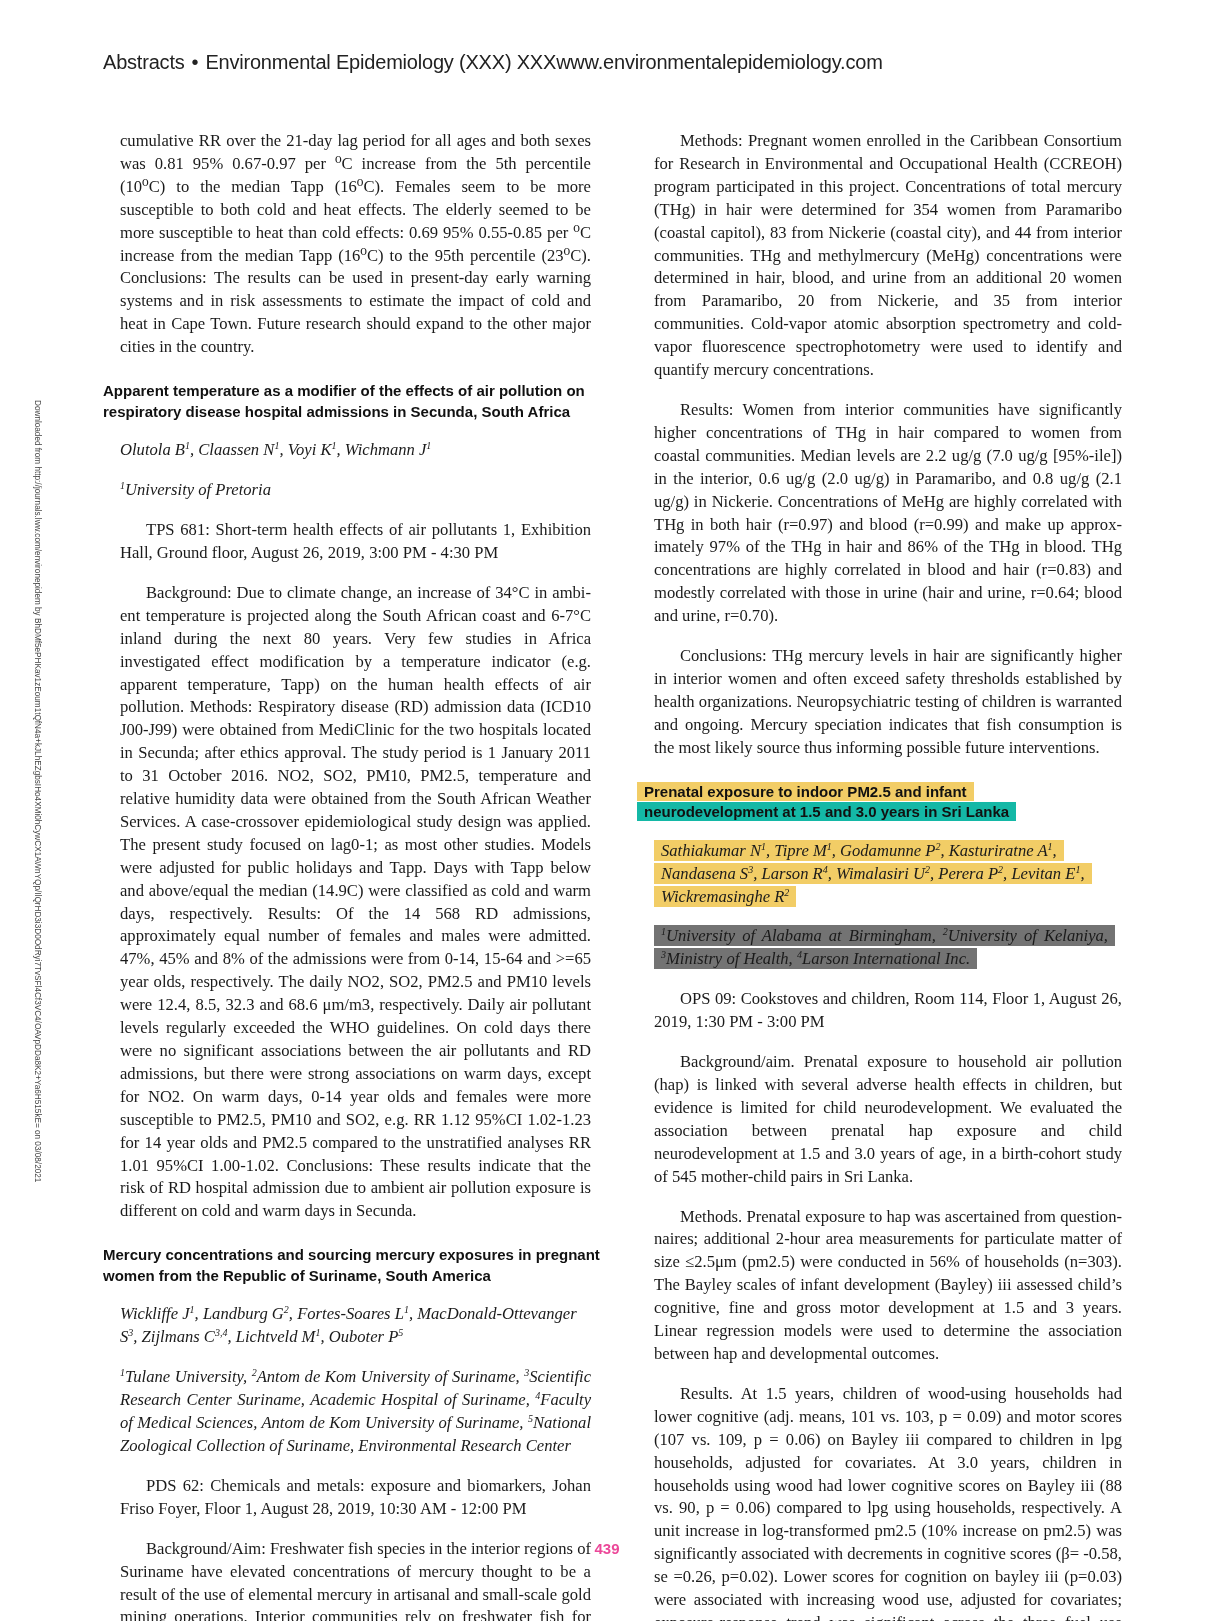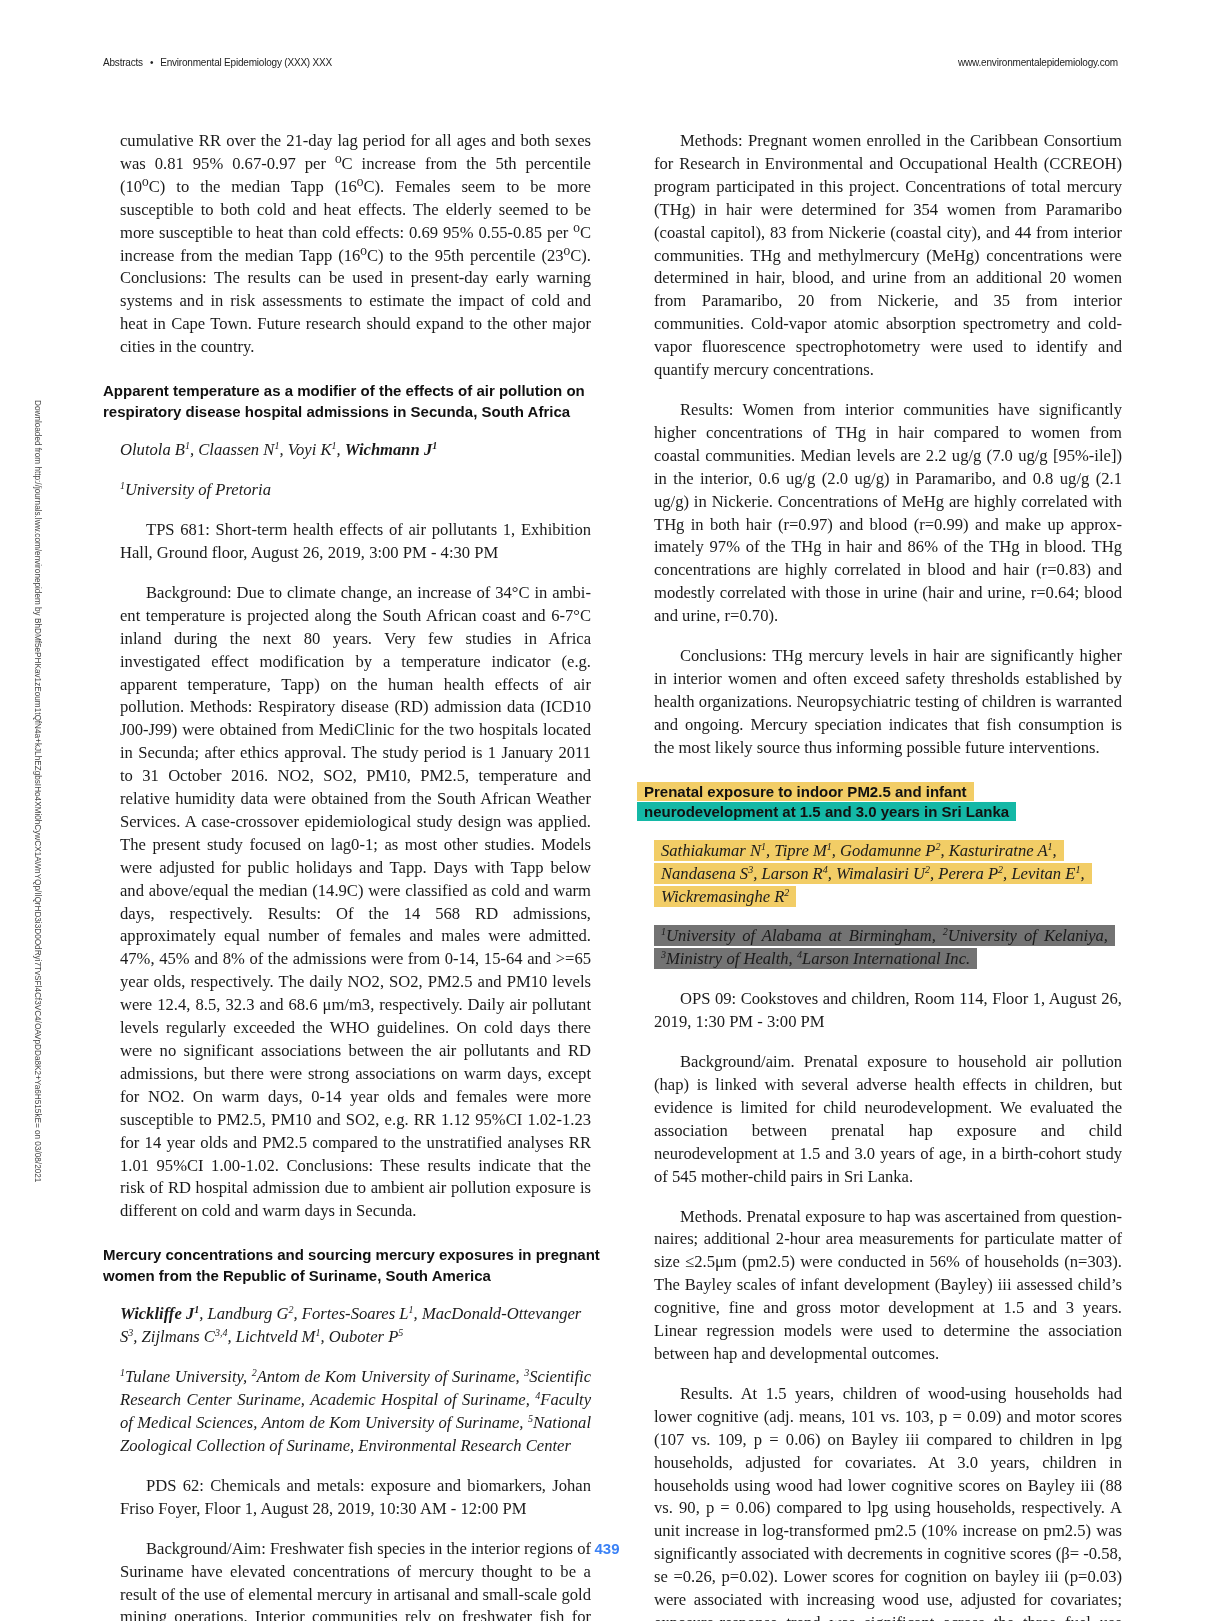--- a/index.html
+++ b/index.html
@@ -1,20 +1,20 @@
 <!DOCTYPE html>
 <html><head>
 <meta charset="utf-8">
 <style>
   html, body { margin: 0; padding: 0; background: #ffffff; }
   body { width: 1214px; height: 1621px; position: relative; overflow: hidden; color: #1a1a1a; }
   .running-head {
     position: absolute; left: 103px; right: 96px; top: 50px; height: 24px;
-    font-family: "Liberation Sans", sans-serif; font-size: 10px; color: #222;
-    display: flex; justify-content: space-between; align-items: center; letter-spacing: -0.2px;
+    font-family: "Liberation Sans", sans-serif; font-size: 20px; color: #222;
+    display: flex; align-items: center; letter-spacing: -0.2px;
   }
   .running-head .left span.sep { margin: 0 7px; }
   .side-note {
     position: absolute; left: 30px; top: 400px; width: 14px; height: 820px;
     writing-mode: vertical-rl; font-family: "Liberation Sans", sans-serif;
     font-size: 8.2px; color: #444; white-space: nowrap; line-height: 14px;
   }
   .col {
     position: absolute; top: 113px; width: 505px;
     font-family: "Liberation Serif", "DejaVu Serif", serif; font-size: 16.6px; line-height: 22.9px;
@@ -23,27 +23,27 @@
   .col.left { left: 103px; }
   .col.right { left: 637px; width: 502px; }
   p { margin: 17px; }
   p.indent { text-indent: 26px; }
   .abs-title {
     font-family: "Liberation Sans", sans-serif; font-weight: bold; font-size: 15px;
     line-height: 20.6px; text-align: left; color: #111; margin-top: 22px; margin-bottom: 2px;
   }
   .authors, .affil { font-style: italic; text-align: left; }
   .affil.justify { text-align: justify; }
-  .bold-author { font-weight: bold; }
+  .bold-author { font-weight: normal; }
   sup { font-size: 10px; line-height: 0; vertical-align: 6px; }
   .hl { background: #f2cd66; }
   .hl-block span.hl { box-decoration-break: clone; -webkit-box-decoration-break: clone; padding: 1px 7px; }
   .page-number {
     position: absolute; left: 0; right: 0; top: 1540px; text-align: center;
-    font-family: "Liberation Sans", sans-serif; font-weight: bold; font-size: 15px; color: #3b82f6;
+    font-family: "Liberation Sans", sans-serif; font-weight: bold; font-size: 15px; color: #ec4899;
   }
 </style>
 </head>
 <body>
 
 <div class="running-head">
   <div class="left">
     <span>Abstracts</span><span class="sep">•</span><span>Environmental Epidemiology (XXX) XXX</span>
   </div>
   <div class="right">www.environmentalepidemiology.com</div>

